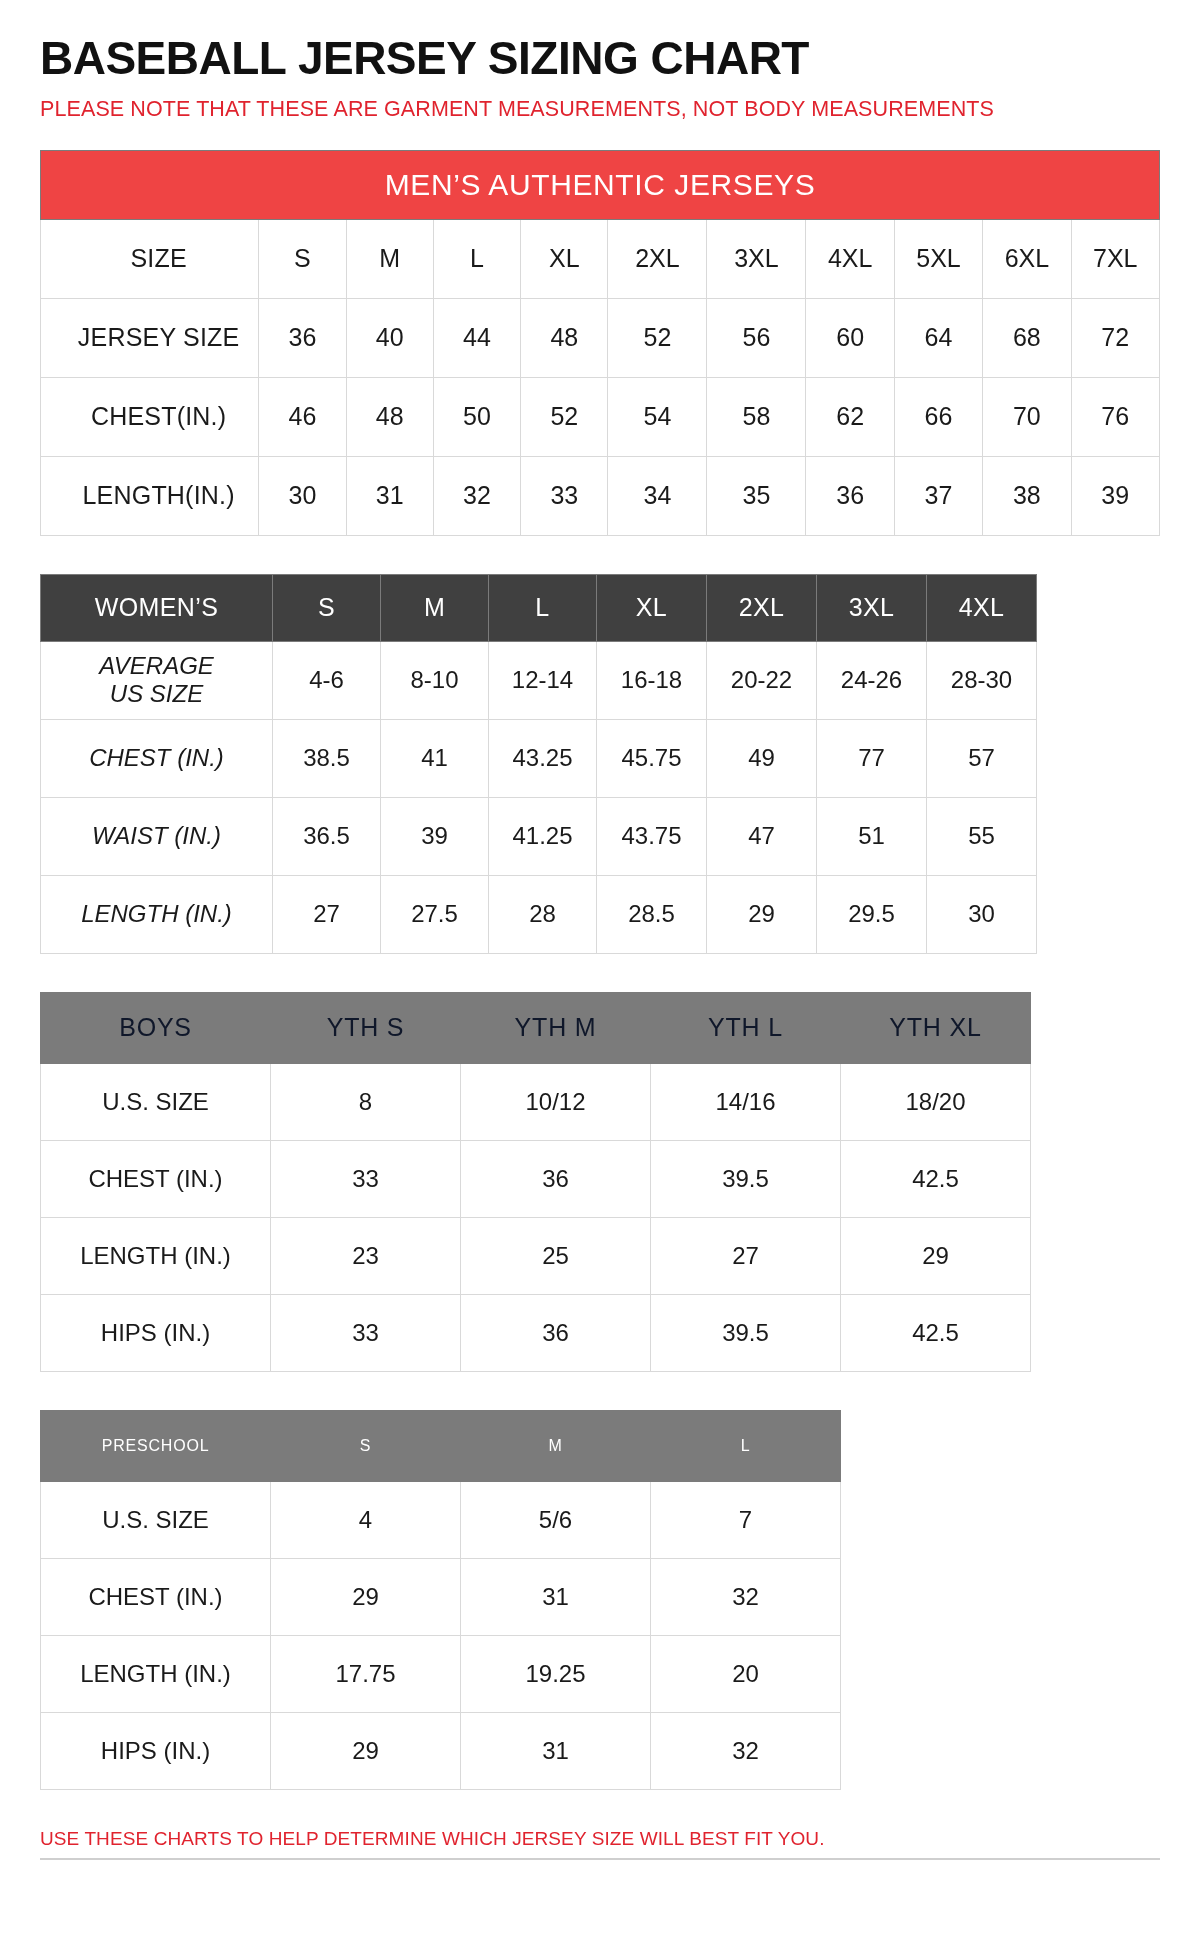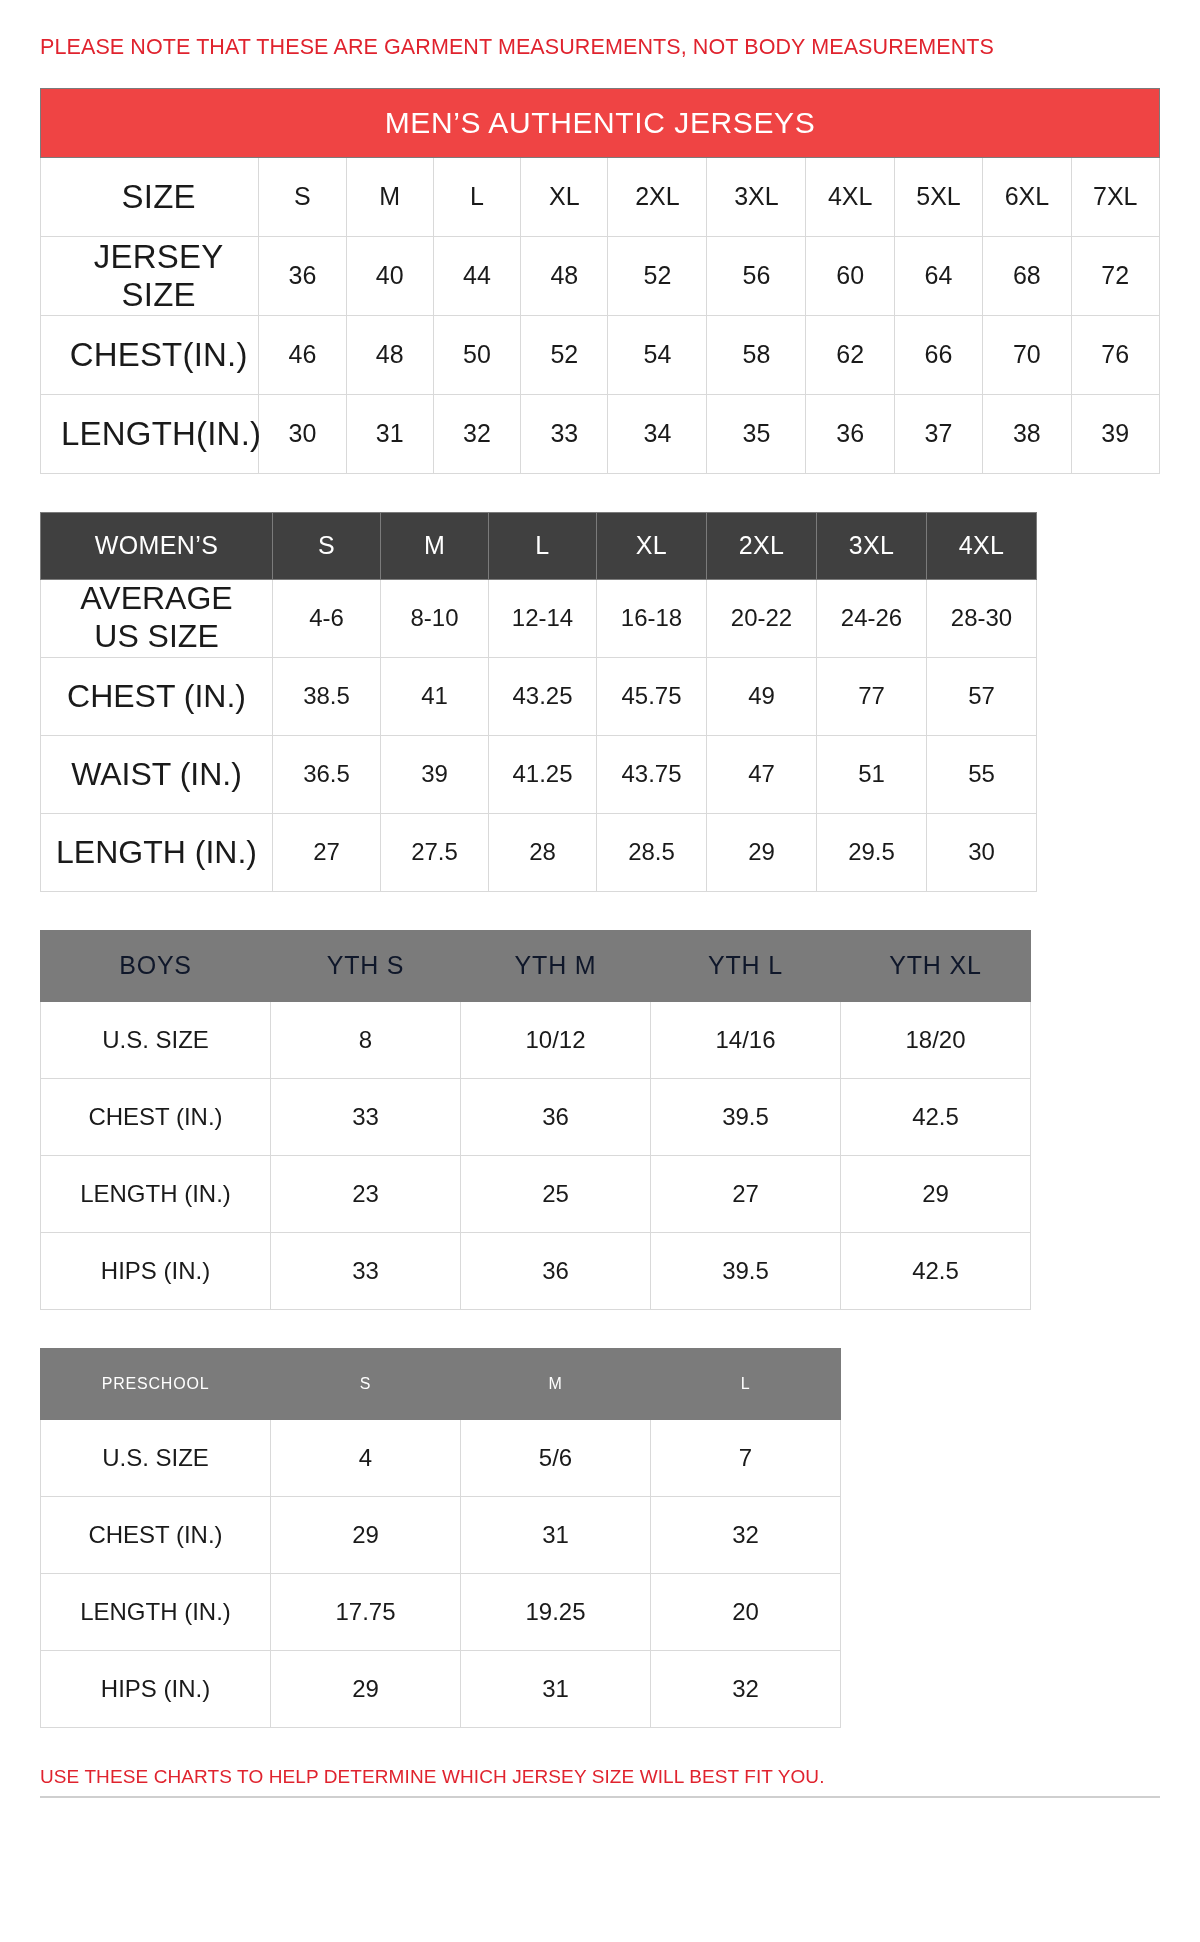--- a/index.html
+++ b/index.html
@@ -64,42 +64,43 @@
     font-size: 30px;
     height: 68px;
     letter-spacing: 0.6px;
     border: 1.5px solid #7b7b7b;
   }
   .tbl-men td {
     height: 78px;
     font-size: 25px;
   }
   .tbl-men .rowlab {
-    font-size: 33px;
+    font-size: 25px;
     letter-spacing: 0.2px;
     padding-left: 20px;
   }
   
   .tbl-women {
     width: 985px;
   }
   .tbl-women .hdr {
     background: #404040;
     color: #ffffff;
     font-size: 25px;
     height: 66px;
     border: 1.5px solid #7b7b7b;
     letter-spacing: 0.4px;
   }
   .tbl-women td {
     height: 77px;
     font-size: 24px;
   }
   .tbl-women .rowlab {
-    font-size: 32px;
+    font-size: 24px;
+    font-style: italic;
   }
   .twoline {
     line-height: 1.18;
   }
   
   .tbl-boys {
     width: 990px;
   }
   .tbl-boys .hdr {
     background: #7b7b7b;
@@ -133,20 +134,21 @@
     border: none;
     border-top: 2px solid #cfcfcf;
     margin: 6px 0 0 0;
   }
 </style>
 </head>
 <body>
 
 <div class="page">
 
+  <h1 class="main-title">BASEBALL JERSEY SIZING CHART</h1>
   <div class="note">PLEASE NOTE THAT THESE ARE GARMENT MEASUREMENTS, NOT BODY MEASUREMENTS</div>
 
   <table class="tbl-men">
     <colgroup>
       <col style="width:205px">
       <col style="width:82px">
         <col style="width:82px">
         <col style="width:82px">
         <col style="width:82px">
       <col style="width:93px">

